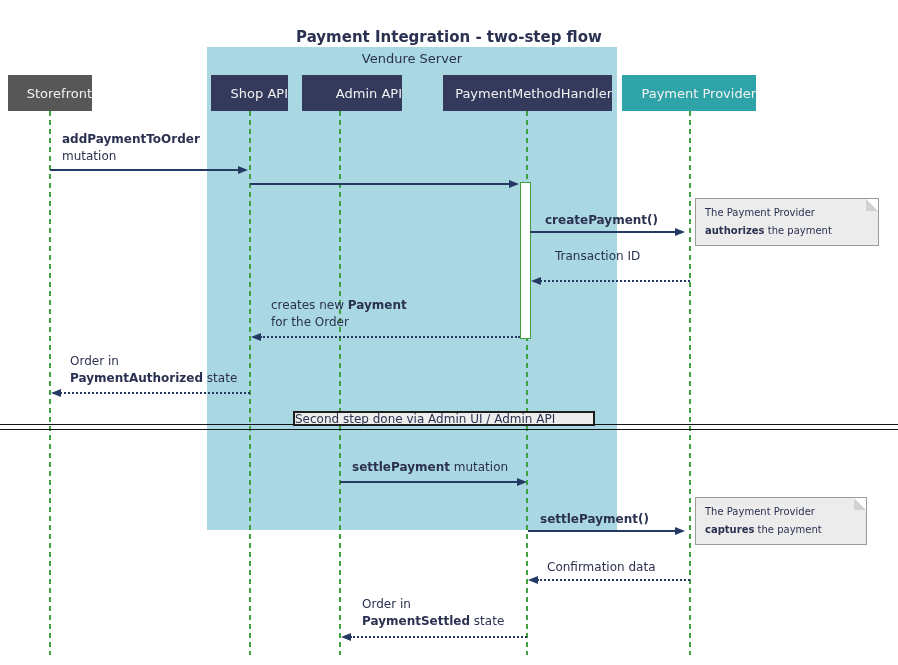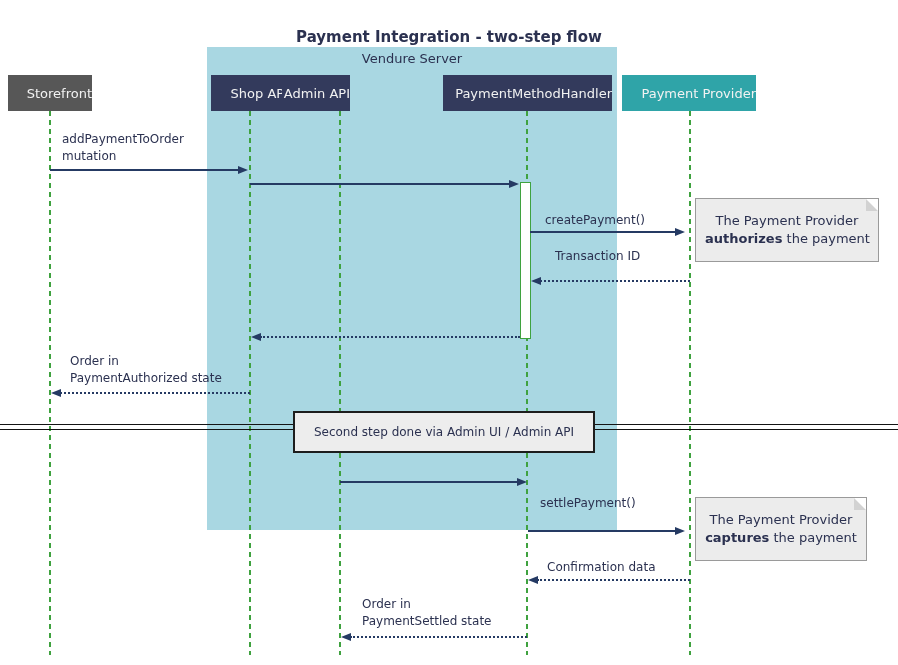--- a/index.html
+++ b/index.html
@@ -35,30 +35,30 @@
   .pbox.teal{background:var(--provider-bg);}
   .aline{position:absolute;height:0;border-top:2px solid var(--arrow);}
   .aline.dot{border-top-style:dotted;}
   .ahead-r{position:absolute;width:0;height:0;
     border-top:4px solid transparent;border-bottom:4px solid transparent;
     border-left:10px solid var(--arrow);}
   .ahead-l{position:absolute;width:0;height:0;
     border-top:4px solid transparent;border-bottom:4px solid transparent;
     border-right:10px solid var(--arrow);}
   .mlabel{position:absolute;font-size:12px;line-height:17px;color:var(--ink);white-space:nowrap;}
-  .mlabel b{font-weight:normal;}
+  .mlabel b{font-weight:bold;}
   .note{position:absolute;background:var(--note-bg);border:1px solid var(--note-border);
-    padding:13px 9px;font-size:13px;line-height:18px;color:var(--ink);white-space:nowrap;text-align:center;}
+    padding:5px 9px;font-size:10px;line-height:18px;color:var(--ink);white-space:nowrap;}
   .note .fold{position:absolute;top:0;right:0;width:0;height:0;border-style:solid;
     border-width:0 12px 12px 0;border-color:#ffffff #ffffff #d2d2d2 #d2d2d2;}
   .divider-lines{position:absolute;left:0;top:424px;width:898px;height:4px;
     border-top:1px solid #141414;border-bottom:1px solid #141414;}
-  .divider-box{position:absolute;left:293px;top:411px;width:302px;height:42px;
+  .divider-box{position:absolute;left:293px;top:411px;width:302px;height:15px;
     background:#ededed;border:2px solid #1d1d1d;box-sizing:border-box;
-    display:flex;align-items:center;justify-content:center;font-size:12px;color:var(--ink);}
+    display:flex;align-items:center;font-size:12px;color:var(--ink);}
 </style>
 </head>
 <body>
 
 <div class="diagram">
 
   <div class="title">Payment Integration - two-step flow</div>
 
   <div class="container-box">
     <div class="container-label">Vendure Server</div>
@@ -98,34 +98,41 @@
     <span>The Payment Provider</span><br>
     <b>authorizes</b><span> the payment</span>
   </div>
 
   <div class="mlabel" style="left:555px;top:248px">
     <span>Transaction ID</span>
   </div>
   <div class="ahead-l" style="left:531px;top:277px"></div>
   <div class="aline dot" style="left:540px;top:280px;width:150px"></div>
 
+  <div class="mlabel" style="left:271px;top:297px">
+    <span>creates new </span><b>Payment</b><br>
+    <span>for the Order</span>
+  </div>
   <div class="ahead-l" style="left:251px;top:333px"></div>
   <div class="aline dot" style="left:260px;top:336px;width:260px"></div>
 
   <div class="mlabel" style="left:70px;top:353px">
     <span>Order in</span><br>
     <b>PaymentAuthorized</b><span> state</span>
   </div>
   <div class="ahead-l" style="left:51px;top:389px"></div>
   <div class="aline dot" style="left:60px;top:392px;width:190px"></div>
 
+  <div class="mlabel" style="left:352px;top:459px">
+    <b>settlePayment</b><span> mutation</span>
+  </div>
   <div class="aline" style="left:340px;top:481px;width:178px"></div>
   <div class="ahead-r" style="left:517px;top:478px"></div>
 
-  <div class="mlabel" style="left:540px;top:495px">
+  <div class="mlabel" style="left:540px;top:511px">
     <b>settlePayment()</b>
   </div>
   <div class="aline" style="left:528px;top:530px;width:148px"></div>
   <div class="ahead-r" style="left:675px;top:527px"></div>
 
   <div class="note" style="left:695px;top:497px;width:152px;height:36px">
     <span class="fold"></span>
     <span>The Payment Provider</span><br>
     <b>captures</b><span> the payment</span>
   </div>
@@ -142,21 +149,21 @@
   </div>
   <div class="ahead-l" style="left:341px;top:633px"></div>
   <div class="aline dot" style="left:350px;top:636px;width:177px"></div>
 
   <div class="pbox gray" style="left:8px;width:84px">
     <span>Storefront</span>
   </div>
   <div class="pbox" style="left:211px;width:77px">
     <span>Shop API</span>
   </div>
-  <div class="pbox" style="left:282px;width:68px">
+  <div class="pbox" style="left:302px;width:100px">
     <span>Admin API</span>
   </div>
   <div class="pbox teal" style="left:622px;width:134px">
     <span>Payment Provider</span>
   </div>
   <div class="pbox" style="left:443px;width:169px">
     <span>PaymentMethodHandler</span>
   </div>
 
 </div>

